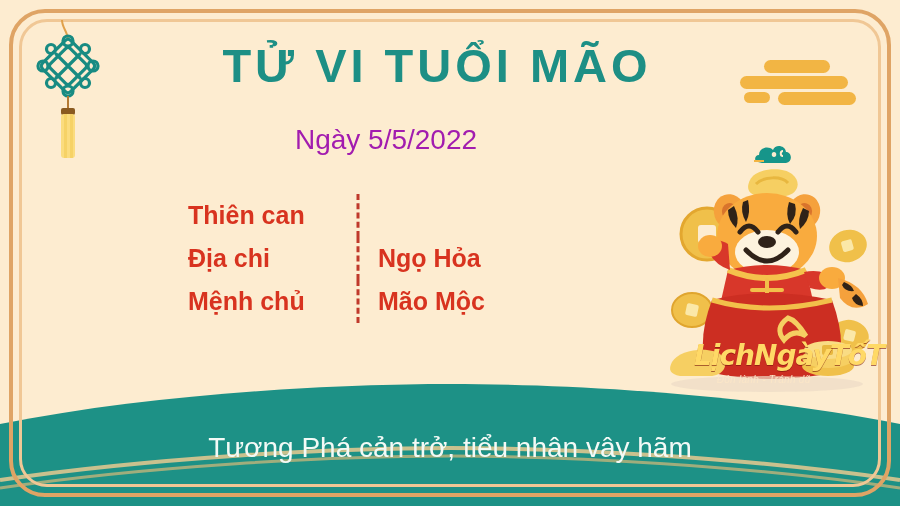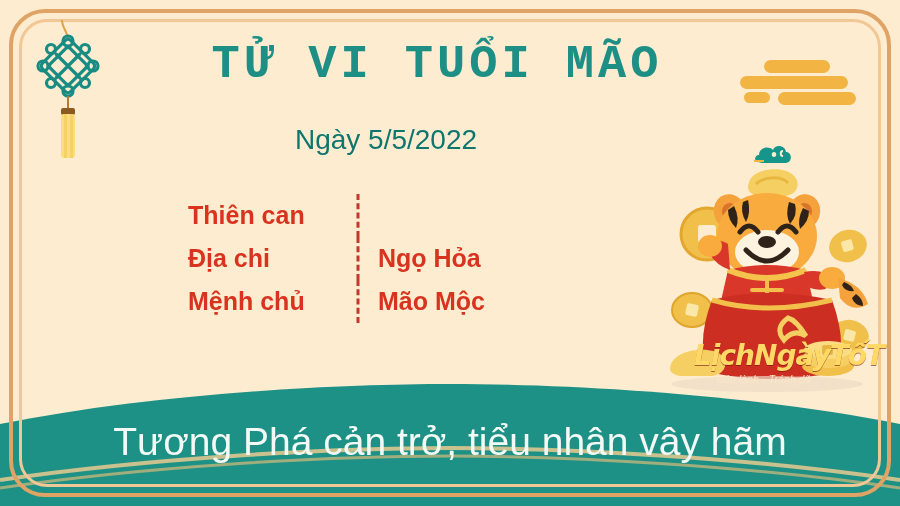--- a/index.html
+++ b/index.html
@@ -38,26 +38,26 @@
     position:absolute;left:0;bottom:0;width:900px;height:130px;
     overflow:hidden;
   }
   .wave-svg{display:block;}
 
   
   .title{
     position:absolute;left:0;top:38px;width:874px;text-align:center;
     color:#1d8f85;
     font-size:47px;font-weight:bold;letter-spacing:4px;
-    font-family:Liberation Mono, monospace;
+    font-family:Liberation Sans, sans-serif;
     text-transform:uppercase;
   }
   .subtitle{
     position:absolute;left:0;top:124px;width:772px;text-align:center;
-    color:#0f766e;
+    color:#a21caf;
     font-size:28px;font-weight:normal;letter-spacing:0px;
     font-family:"Liberation Sans", sans-serif;
   }
 
   
   .table{
     position:absolute;left:188px;top:194px;width:330px;
   }
   .row{
     position:relative;height:43px;display:flex;align-items:center;
@@ -78,21 +78,21 @@
   .cell-value{
     flex:1;
     color:#d8331f;font-size:25px;font-weight:bold;
     font-family:"Liberation Sans", sans-serif;
     white-space:nowrap;
   }
 
   
   .banner-text{
     position:absolute;left:0;bottom:42px;width:900px;text-align:center;
-    color:#f3faf6;font-size:39px;
+    color:#f3faf6;font-size:28px;
     font-family:"Liberation Sans", sans-serif;
   }
 
   
   .cloud-tr{position:absolute;left:736px;top:56px;}
   .cloud-small{position:absolute;left:752px;top:142px;}
 
   
   .knot{position:absolute;left:28px;top:18px;}
 

